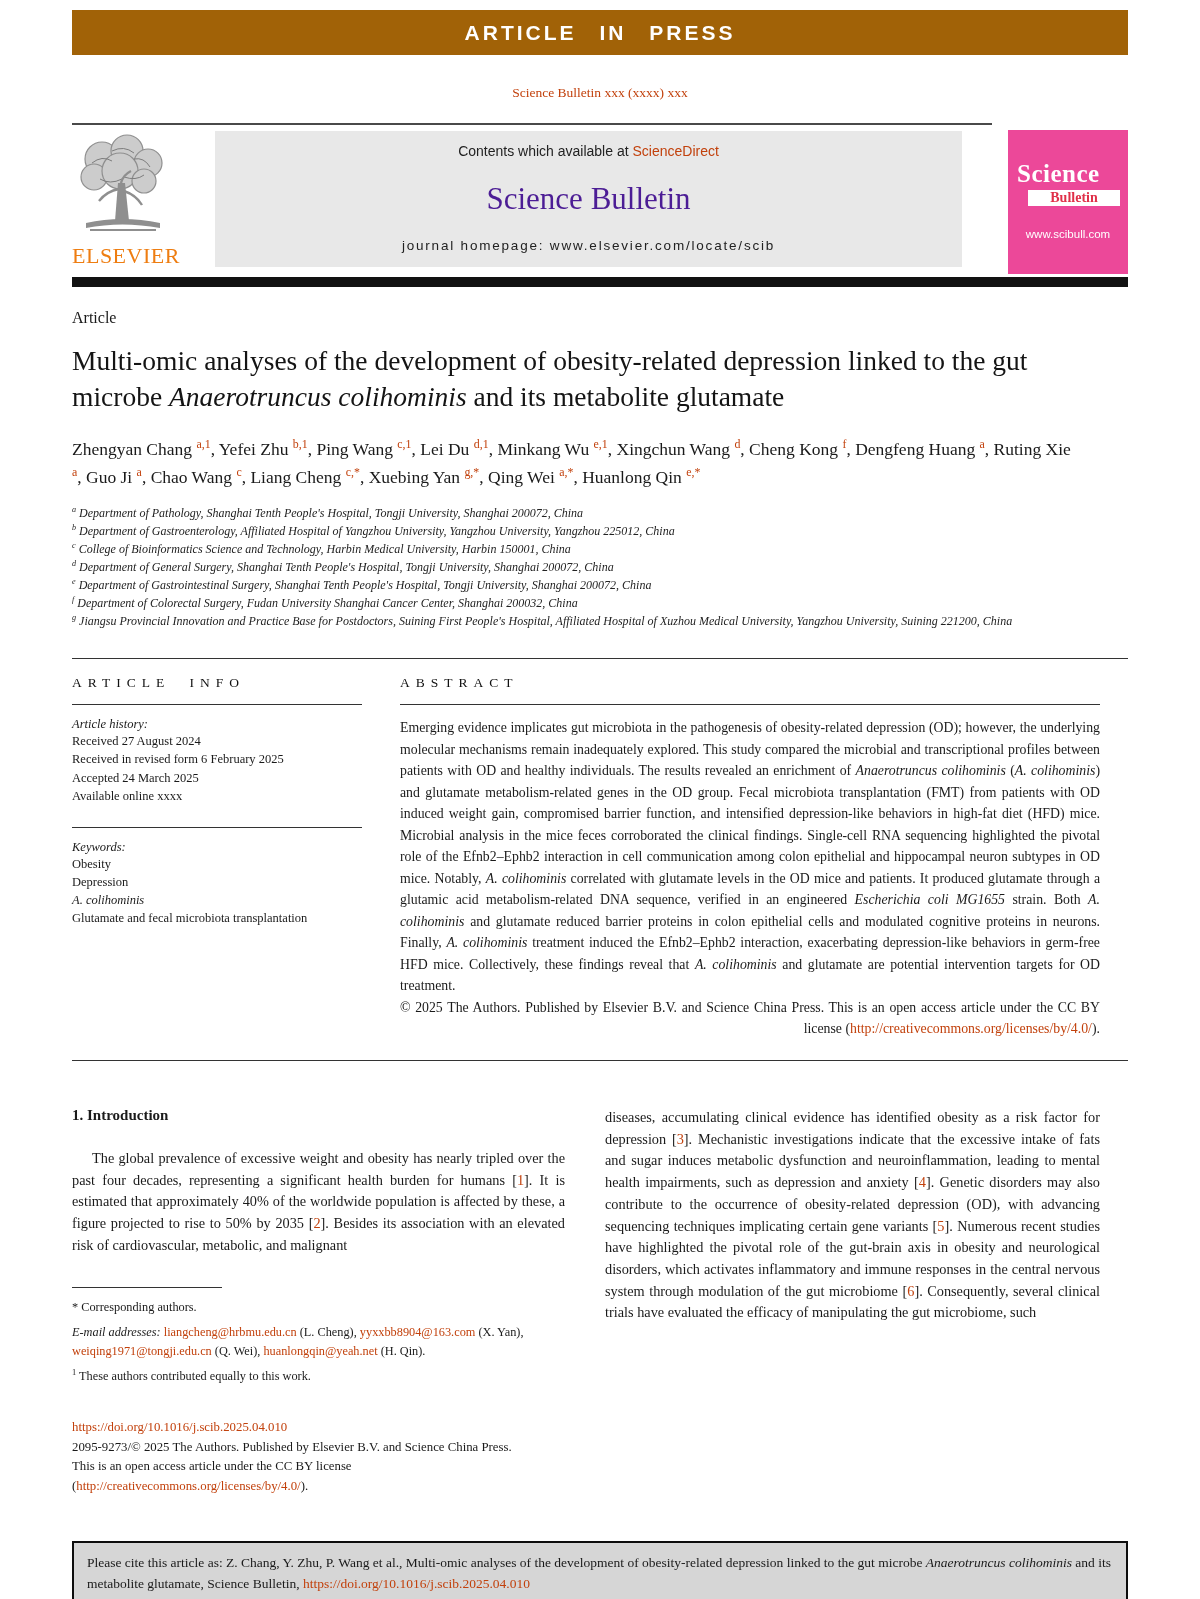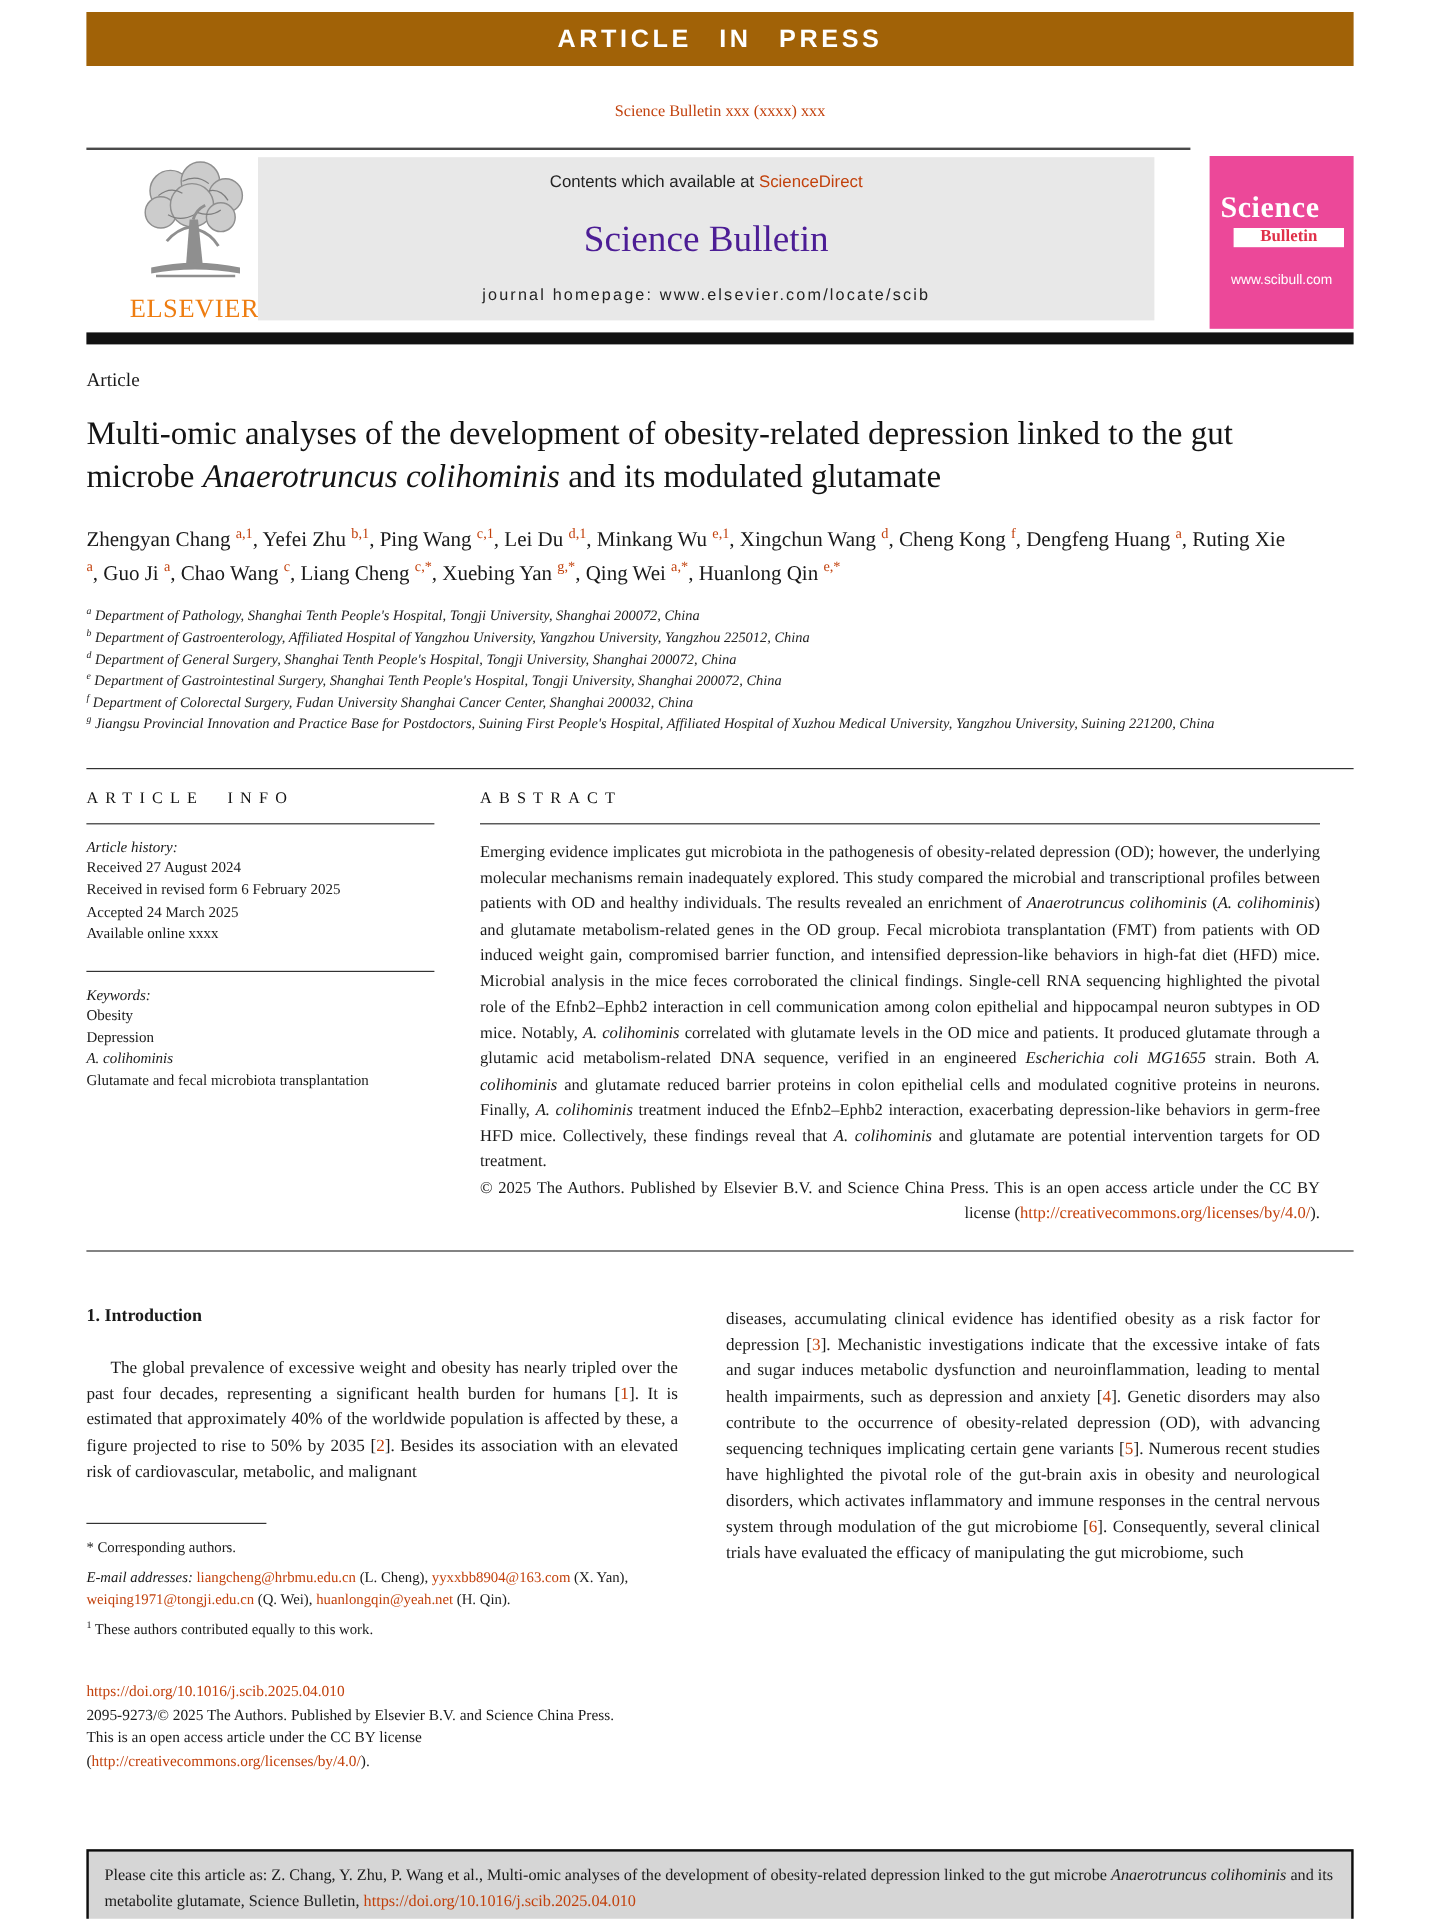--- a/index.html
+++ b/index.html
@@ -9,21 +9,21 @@
   .it{font-style:italic;}
   sup{font-size:68%;line-height:0;}
 
   .banner{margin:10px 72px 0;height:45px;background:#a16207;color:#fff;
     font-family:"Liberation Sans",sans-serif;font-weight:bold;font-size:21px;
     letter-spacing:3px;word-spacing:14px;display:flex;align-items:center;justify-content:center;}
   .cite-line{text-align:center;margin-top:30px;font-size:13.5px;}
 
   .masthead{position:relative;margin:22px 72px 0;height:152px;}
   .mast-rule{position:absolute;top:0;left:0;width:920px;height:2px;background:#4a4a4a;}
-  .mast-left{position:absolute;left:0;top:10px;width:132px;text-align:center;margin-left:24px;}
+  .mast-left{position:absolute;left:0;top:10px;width:132px;text-align:left;}
   .els-word{font-family:"Liberation Serif",serif;color:#ee7d11;font-size:22px;letter-spacing:0.5px;margin-top:2px;}
   .mast-center{position:absolute;left:143px;top:8px;width:747px;height:136px;background:#e8e8e8;
     display:flex;flex-direction:column;justify-content:space-between;align-items:center;padding:12px 0 14px;box-sizing:border-box;}
   .contents-line{font-family:"Liberation Sans",sans-serif;font-size:14px;color:#222;}
   .journal-title{font-size:31px;color:#4c1d95;}
   .homepage-line{font-family:"Liberation Sans",sans-serif;font-size:13.5px;letter-spacing:1.8px;color:#222;}
   .mast-right{position:absolute;right:0;top:7px;width:120px;height:144px;background:#ec4899;
     box-sizing:border-box;padding-top:30px;}
   .sb-science{color:#fff;font-size:25px;font-weight:bold;padding-left:9px;letter-spacing:0.5px;}
   .sb-bulletin{background:#fff;color:#e03049;font-size:14px;font-weight:bold;display:block;
@@ -109,27 +109,28 @@
       <div class="sb-bulletin">Bulletin</div>
       <div class="sb-url">www.scibull.com</div>
     </div>
   </div>
 
   <div class="black-bar"></div>
 
   <div class="content">
     <div class="article-type">Article</div>
 
-    <h1 class="title"><span>Multi-omic analyses of the development of obesity-related depression linked to the gut microbe </span><span class="it">Anaerotruncus colihominis</span><span> and its modulated glutamate</span></h1>
+    <h1 class="title"><span>Multi-omic analyses of the development of obesity-related depression linked to the gut microbe </span><span class="it">Anaerotruncus colihominis</span><span> and its metabolite glutamate</span></h1>
 
     <div class="authors"><span>Zhengyan Chang </span><sup class="lnk">a,1</sup><span>, Yefei Zhu </span><sup class="lnk">b,1</sup><span>, Ping Wang </span><sup class="lnk">c,1</sup><span>, Lei Du </span><sup class="lnk">d,1</sup><span>, Minkang Wu </span><sup class="lnk">e,1</sup><span>, Xingchun Wang </span><sup class="lnk">d</sup><span>, Cheng Kong </span><sup class="lnk">f</sup><span>, Dengfeng Huang </span><sup class="lnk">a</sup><span>, Ruting Xie </span><sup class="lnk">a</sup><span>, Guo Ji </span><sup class="lnk">a</sup><span>, Chao Wang </span><sup class="lnk">c</sup><span>, Liang Cheng </span><sup class="lnk">c,*</sup><span>, Xuebing Yan </span><sup class="lnk">g,*</sup><span>, Qing Wei </span><sup class="lnk">a,*</sup><span>, Huanlong Qin </span><sup class="lnk">e,*</sup></div>
 
     <div class="affils">
       <div><sup>a</sup><span> Department of Pathology, Shanghai Tenth People's Hospital, Tongji University, Shanghai 200072, China</span></div>
       <div><sup>b</sup><span> Department of Gastroenterology, Affiliated Hospital of Yangzhou University, Yangzhou University, Yangzhou 225012, China</span></div>
+      <div><sup>c</sup><span> College of Bioinformatics Science and Technology, Harbin Medical University, Harbin 150001, China</span></div>
       <div><sup>d</sup><span> Department of General Surgery, Shanghai Tenth People's Hospital, Tongji University, Shanghai 200072, China</span></div>
       <div><sup>e</sup><span> Department of Gastrointestinal Surgery, Shanghai Tenth People's Hospital, Tongji University, Shanghai 200072, China</span></div>
       <div><sup>f</sup><span> Department of Colorectal Surgery, Fudan University Shanghai Cancer Center, Shanghai 200032, China</span></div>
       <div><sup>g</sup><span> Jiangsu Provincial Innovation and Practice Base for Postdoctors, Suining First People's Hospital, Affiliated Hospital of Xuzhou Medical University, Yangzhou University, Suining 221200, China</span></div>
     </div>
 
     <div class="info-abs">
       <div class="info-col">
         <div class="col-heading">ARTICLE INFO</div>
         <div class="col-rule"></div>

